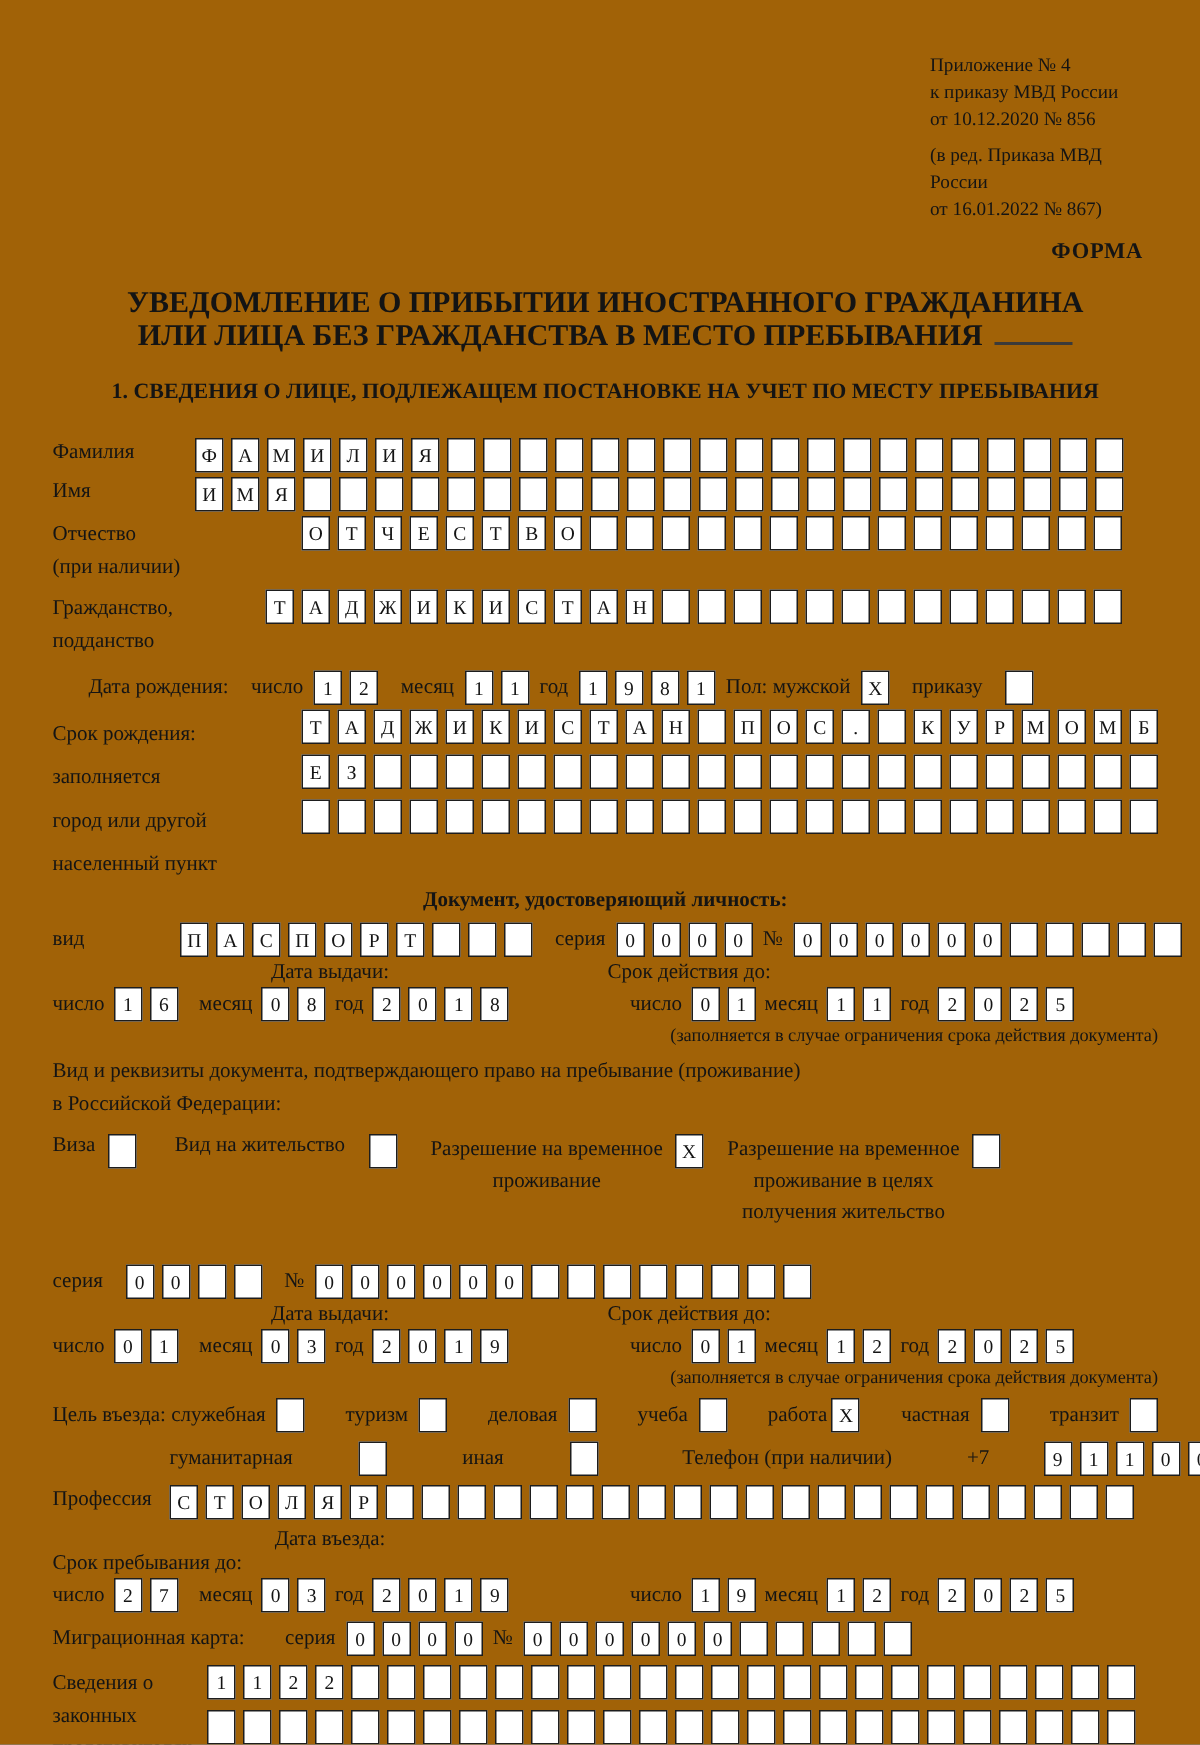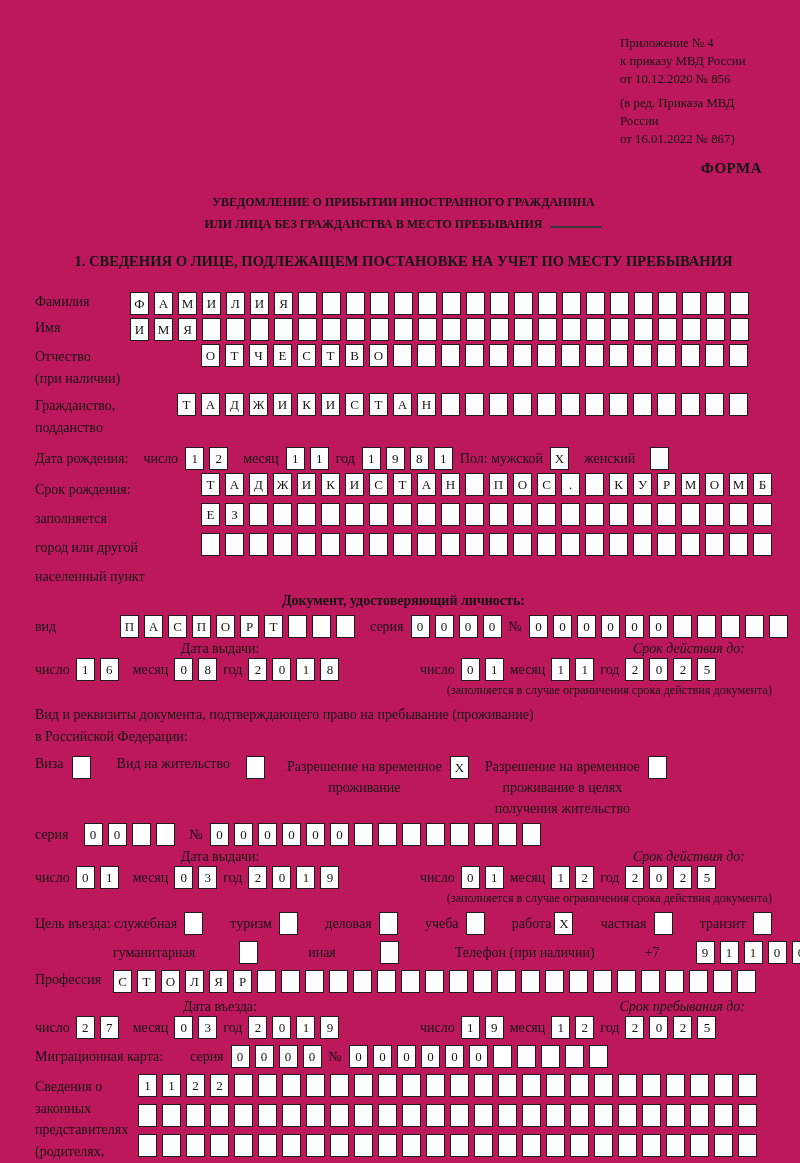--- a/index.html
+++ b/index.html
@@ -1,46 +1,46 @@
 <!DOCTYPE html>
 <html><head>
 <meta charset="utf-8">
 <style>
   html,body{margin:0;padding:0;background:#888;}
-  .page{width:800px;height:1163px;background:#be185d;color:#141414;
+  .page{width:800px;height:1163px;background:#a16207;color:#141414;
     font-family:"Liberation Serif","DejaVu Serif",serif;font-size:14px;
     padding:34px 28px 12px 35px;box-sizing:border-box;position:relative;overflow:hidden;}
   .appendix{margin-left:585px;font-size:12.8px;line-height:18px;}
   .appendix .ap-gap{margin-top:6px;}
   .forma{font-weight:bold;text-align:right;padding-right:10px;font-size:15px;margin-top:12px;letter-spacing:.5px;}
-  .title{text-align:center;font-weight:bold;font-size:12px;line-height:22px;margin-top:14px;}
+  .title{text-align:center;font-weight:bold;font-size:20px;line-height:22px;margin-top:14px;}
   .blankline{display:inline-block;width:52px;height:13px;border-bottom:2.4px solid #3a3a3a;margin-left:8px;}
   .sec-heading{text-align:center;font-weight:bold;font-size:14.6px;margin-top:18px;margin-bottom:22px;}
   .cells{display:flex;gap:5px;flex:none;}
   .cell{width:19px;height:23px;border:1.7px solid #1d1d1d;box-sizing:border-box;flex:none;
     display:flex;align-items:center;justify-content:center;font-size:13px;background:#fff;}
   .row{display:flex;align-items:flex-start;margin-bottom:3px;}
   .lbl{flex:none;padding-top:2px;}
   .w95{width:95px;} .w168{width:166px;} .w142{width:142px;} .w78{width:78px;}
   .two-line{line-height:22px;padding-top:2px;}
   .inline{display:flex;align-items:center;gap:7px;margin-bottom:3px;flex-wrap:nowrap;}
   .ml8{margin-left:8px;} .ml14{margin-left:14px;} .ml20{margin-left:20px;}
   .bp{display:flex;margin-bottom:2px;}
   .bp-labels{width:166px;line-height:29px;flex:none;padding-top:2px;}
   .bp-cellcol{display:flex;flex-direction:column;gap:7px;}
   .doc-heading{text-align:center;font-weight:bold;font-size:14px;margin:2px 0 6px 0;}
   .halves{display:flex;margin-bottom:1px;}
   .half-l{width:370px;text-align:center;flex:none;}
-  .half-r{width:340px;text-align:right;flex:none;font-style:italic;}
+  .half-r{width:340px;text-align:left;flex:none;}
   .vhalves{display:flex;margin-bottom:2px;}
   .vleft{width:385px;display:flex;align-items:center;gap:6px;flex:none;}
   .vright{display:flex;align-items:center;gap:6px;}
   .note{font-size:12.2px;text-align:right;margin-bottom:6px;}
   .text-line{line-height:22px;}
-  .permit-row{display:flex;align-items:flex-start;margin-top:8px;margin-bottom:4px;}
+  .permit-row{display:flex;align-items:flex-start;margin-top:8px;margin-bottom:24px;}
   .pair{display:flex;align-items:flex-start;gap:8px;}
   .mlc{text-align:center;line-height:21px;}
   .purpose-row{display:flex;justify-content:space-between;align-items:center;margin-bottom:6px;}
   .ppair{display:flex;align-items:center;gap:7px;}
   .rep{display:flex;margin-top:6px;}
   .rep-labels{width:103px;line-height:21.5px;flex:none;padding-top:2px;}
   .rep-cellcol{display:flex;flex-direction:column;gap:7px;}
   .nw{white-space:nowrap;}
 </style>
 </head>
@@ -186,21 +186,21 @@
         <div class="cell"></div>
         <div class="cell"></div>
         <div class="cell"></div>
         <div class="cell"></div>
         <div class="cell"></div>
         <div class="cell"></div>
         <div class="cell"></div>
       </div>
   </div>
 
-  <div class="inline" style="margin-top:8px;">
+  <div class="inline" style="margin-top:8px;margin-left:24px;">
     <span class="nw">Дата рождения:</span>
     <span class="ml8">число</span>
     <span class="cells">
         <div class="cell">1</div>
         <div class="cell">2</div>
       </span>
     <span class="ml8">месяц</span>
     <span class="cells">
         <div class="cell">1</div>
         <div class="cell">1</div>
@@ -209,21 +209,21 @@
     <span class="cells">
         <div class="cell">1</div>
         <div class="cell">9</div>
         <div class="cell">8</div>
         <div class="cell">1</div>
       </span>
     <span class="nw">Пол: мужской</span>
     <span class="cells">
         <div class="cell">X</div>
       </span>
-    <span class="ml8">женский</span>
+    <span class="ml8">приказу</span>
     <span class="cells ml8">
         <div class="cell"></div>
       </span>
   </div>
 
   <div class="bp">
     <div class="bp-labels">
       <div>Срок рождения:</div>
       <div>заполняется</div>
       <div>город или другой</div>
@@ -602,21 +602,21 @@
         <div class="cell"></div>
         <div class="cell"></div>
         <div class="cell"></div>
         <div class="cell"></div>
         <div class="cell"></div>
         <div class="cell"></div>
         <div class="cell"></div>
       </div>
   </div>
 
-  <div class="halves" style="margin-top:6px;">
+  <div class="halves" style="margin-top:6px;flex-direction:column;">
     <div class="half-l">Дата въезда:</div>
     <div class="half-r">Срок пребывания до:</div>
   </div>
   <div class="vhalves">
     <div class="vleft">
       <span>число</span>
       <span class="cells">
           <div class="cell">2</div>
           <div class="cell">7</div>
         </span>

